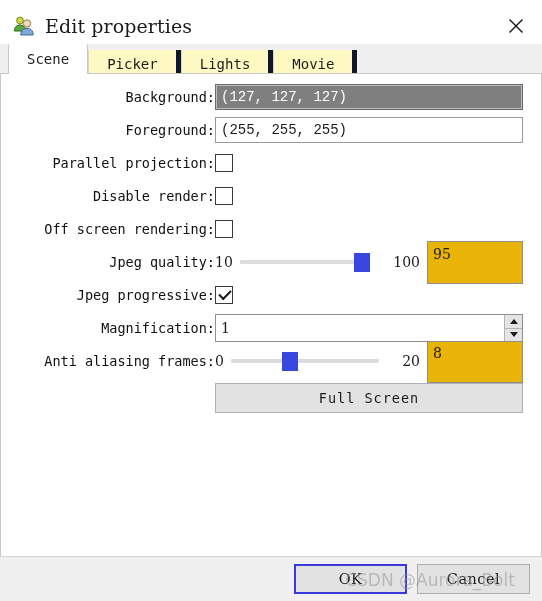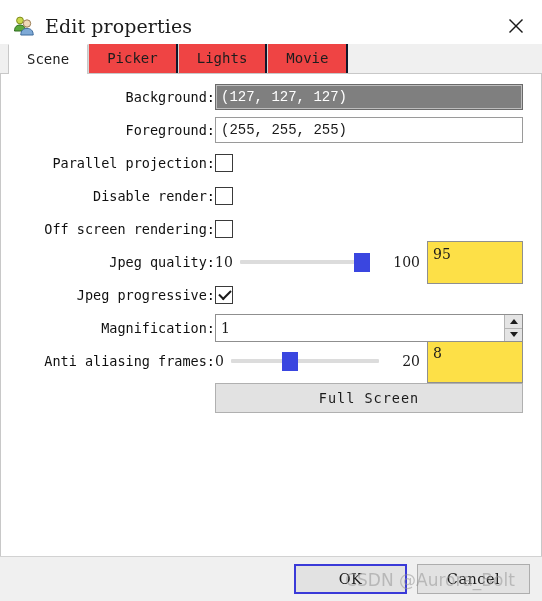--- a/index.html
+++ b/index.html
@@ -67,29 +67,29 @@
     height: 30px;
     display: flex;
     align-items: flex-end;
     background: #f0f0f0;
     border-bottom: 1px solid #c8c8c8;
     padding-left: 8px;
     box-sizing: border-box;
     position: relative;
   }
   .tab {
-    height: 29px;
+    height: 23px;
     line-height: 29px;
     padding: 0 18px;
     font-family: "DejaVu Sans Mono", "Liberation Mono", monospace;
     font-size: 14px;
     color: #1d1d1d;
-    background: #ef4444;
+    background: #fef9c3;
     border-left: 1px solid #d6d6d6;
-    border-right: 2px solid #0f172a;
+    border-right: 5px solid #0f172a;
     box-sizing: border-box;
     white-space: nowrap;
   }
   .tab.active {
     background: #ffffff;
     border-left: 1px solid #c8c8c8;
     border-right: 1px solid #c8c8c8;
     border-top: 1px solid #ffffff;
     margin-bottom: -1px;
     height: 30px;
@@ -202,21 +202,21 @@
     height: 19px;
     background: #3a46e0;
     transform: translateX(-8px);
   }
   .num-field {
     width: 96px;
     flex: 0 0 96px;
     height: 43px;
     box-sizing: border-box;
     border: 1px solid #8f8f8f;
-    background: #fde047;
+    background: #eab308;
     font-family: "DejaVu Serif", "Liberation Serif", serif;
     font-size: 14px;
     color: #1a1a1a;
     line-height: 24px;
     padding: 0 5px;
   }
 
   
   .spin-wrap {
     flex: 1 1 auto;

